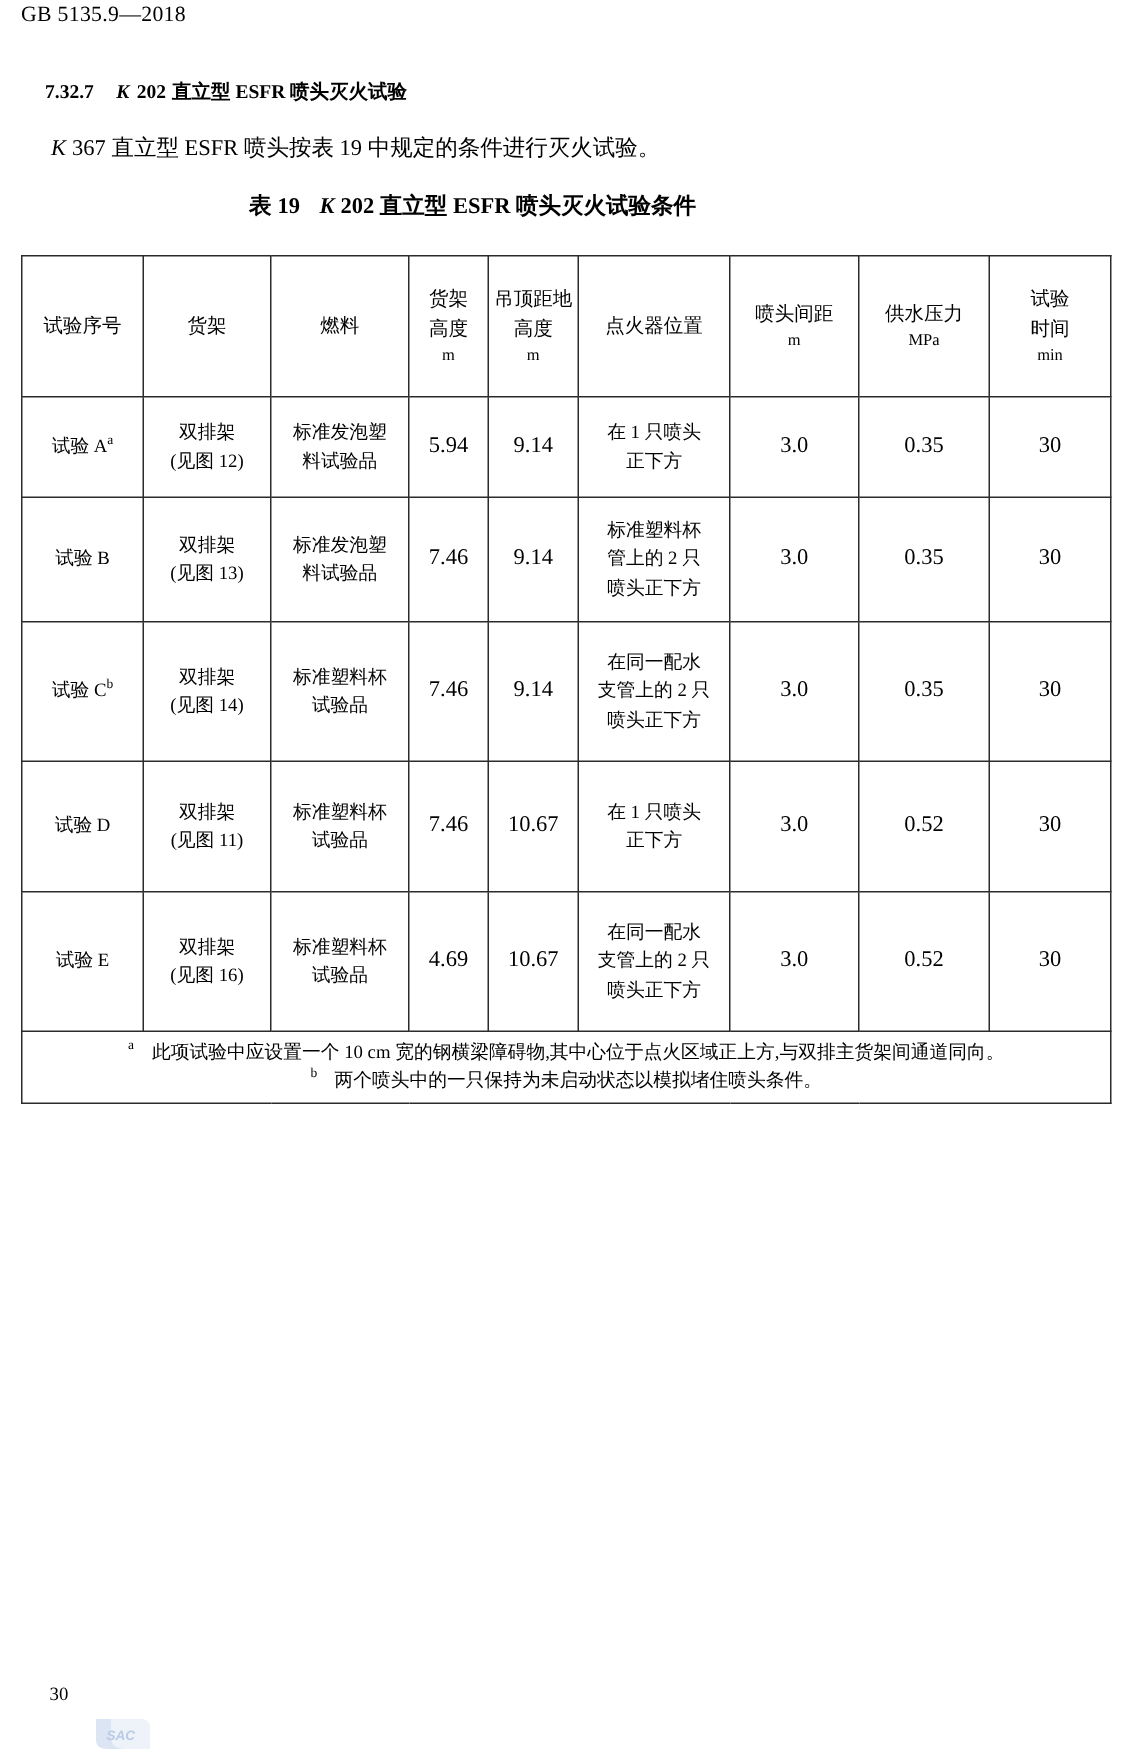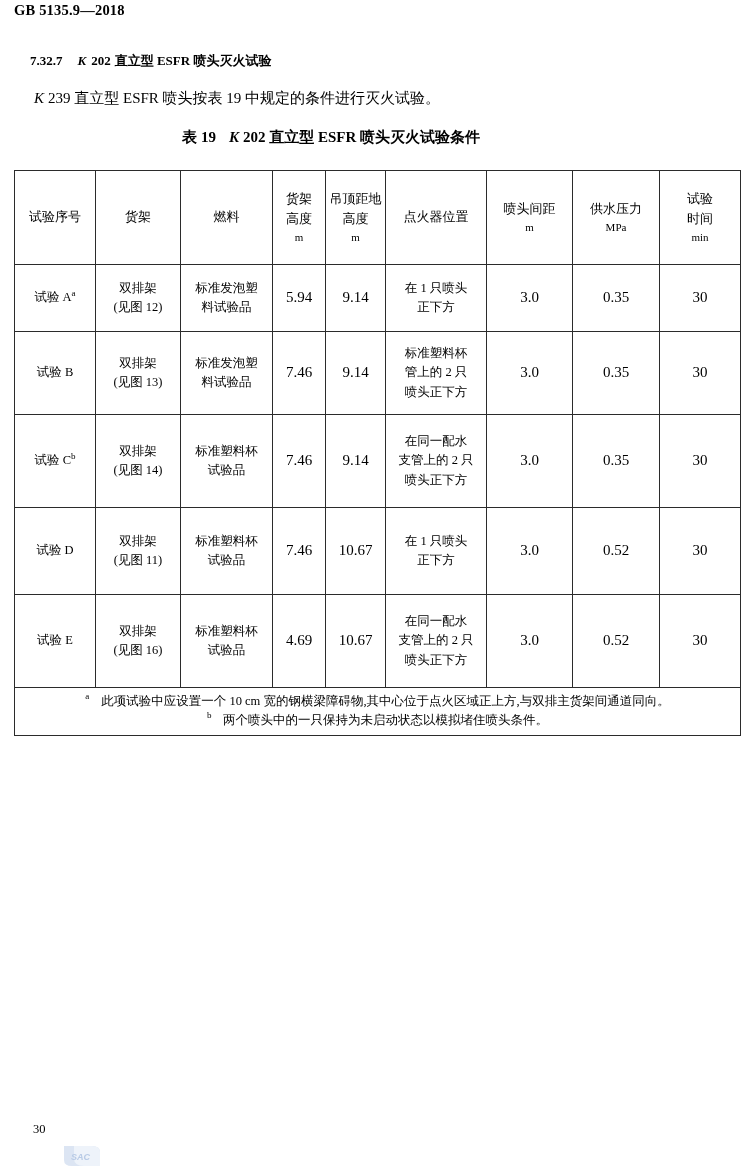--- a/index.html
+++ b/index.html
@@ -15,21 +15,21 @@
     color: #000000;
     overflow: hidden;
   }
 
   
   .page-header {
     position: absolute;
     top: 2px;
     left: 14px;
     font-family: "Liberation Serif", "DejaVu Serif", serif;
-    font-weight: bold;
+    font-weight: normal;
     font-size: 14.5px;
     letter-spacing: 0.2px;
     white-space: nowrap;
   }
 
   
   .clause-heading {
     position: absolute;
     top: 52px;
     left: 30px;
@@ -54,21 +54,21 @@
     font-size: 15px;
     white-space: nowrap;
   }
   .body-para .kitalic { font-style: italic; }
   .body-para .gap-s { display: inline-block; width: 4px; }
 
   
   .table-caption {
     position: absolute;
     top: 128px;
-    left: 16px;
+    left: 0;
     width: 630px;
     text-align: center;
     font-size: 15px;
     font-weight: bold;
     white-space: nowrap;
   }
   .table-caption .kitalic { font-style: italic; font-weight: bold; }
   .table-caption .gap-l { display: inline-block; width: 13px; }
   .table-caption .gap-s { display: inline-block; width: 4px; }
 
@@ -164,21 +164,21 @@
 
 <div class="page-header">
   <span>GB 5135.9—2018</span>
 </div>
 
 <div class="clause-heading">
   <span class="cnum">7.32.7</span><span class="gap-l"></span><span class="kitalic">K</span><span class="gap-s"></span><span>202</span><span class="gap-s"></span><span>直立型 ESFR 喷头灭火试验</span>
 </div>
 
 <div class="body-para">
-  <span class="kitalic">K</span><span class="gap-s"></span><span>239 直立型 ESFR 喷头按表 19 中规定的条件进行灭火试验。</span>
+  <span class="kitalic">K</span><span class="gap-s"></span><span>367 直立型 ESFR 喷头按表 19 中规定的条件进行灭火试验。</span>
 </div>
 
 <div class="table-caption">
   <span>表</span><span class="gap-s"></span><span>19</span><span class="gap-l"></span><span class="kitalic">K</span><span class="gap-s"></span><span>202 直立型 ESFR 喷头灭火试验条件</span>
 </div>
 
 <div class="tbl-wrap">
   <table class="gbtable">
     <colgroup>
       <col style="width:81px">

